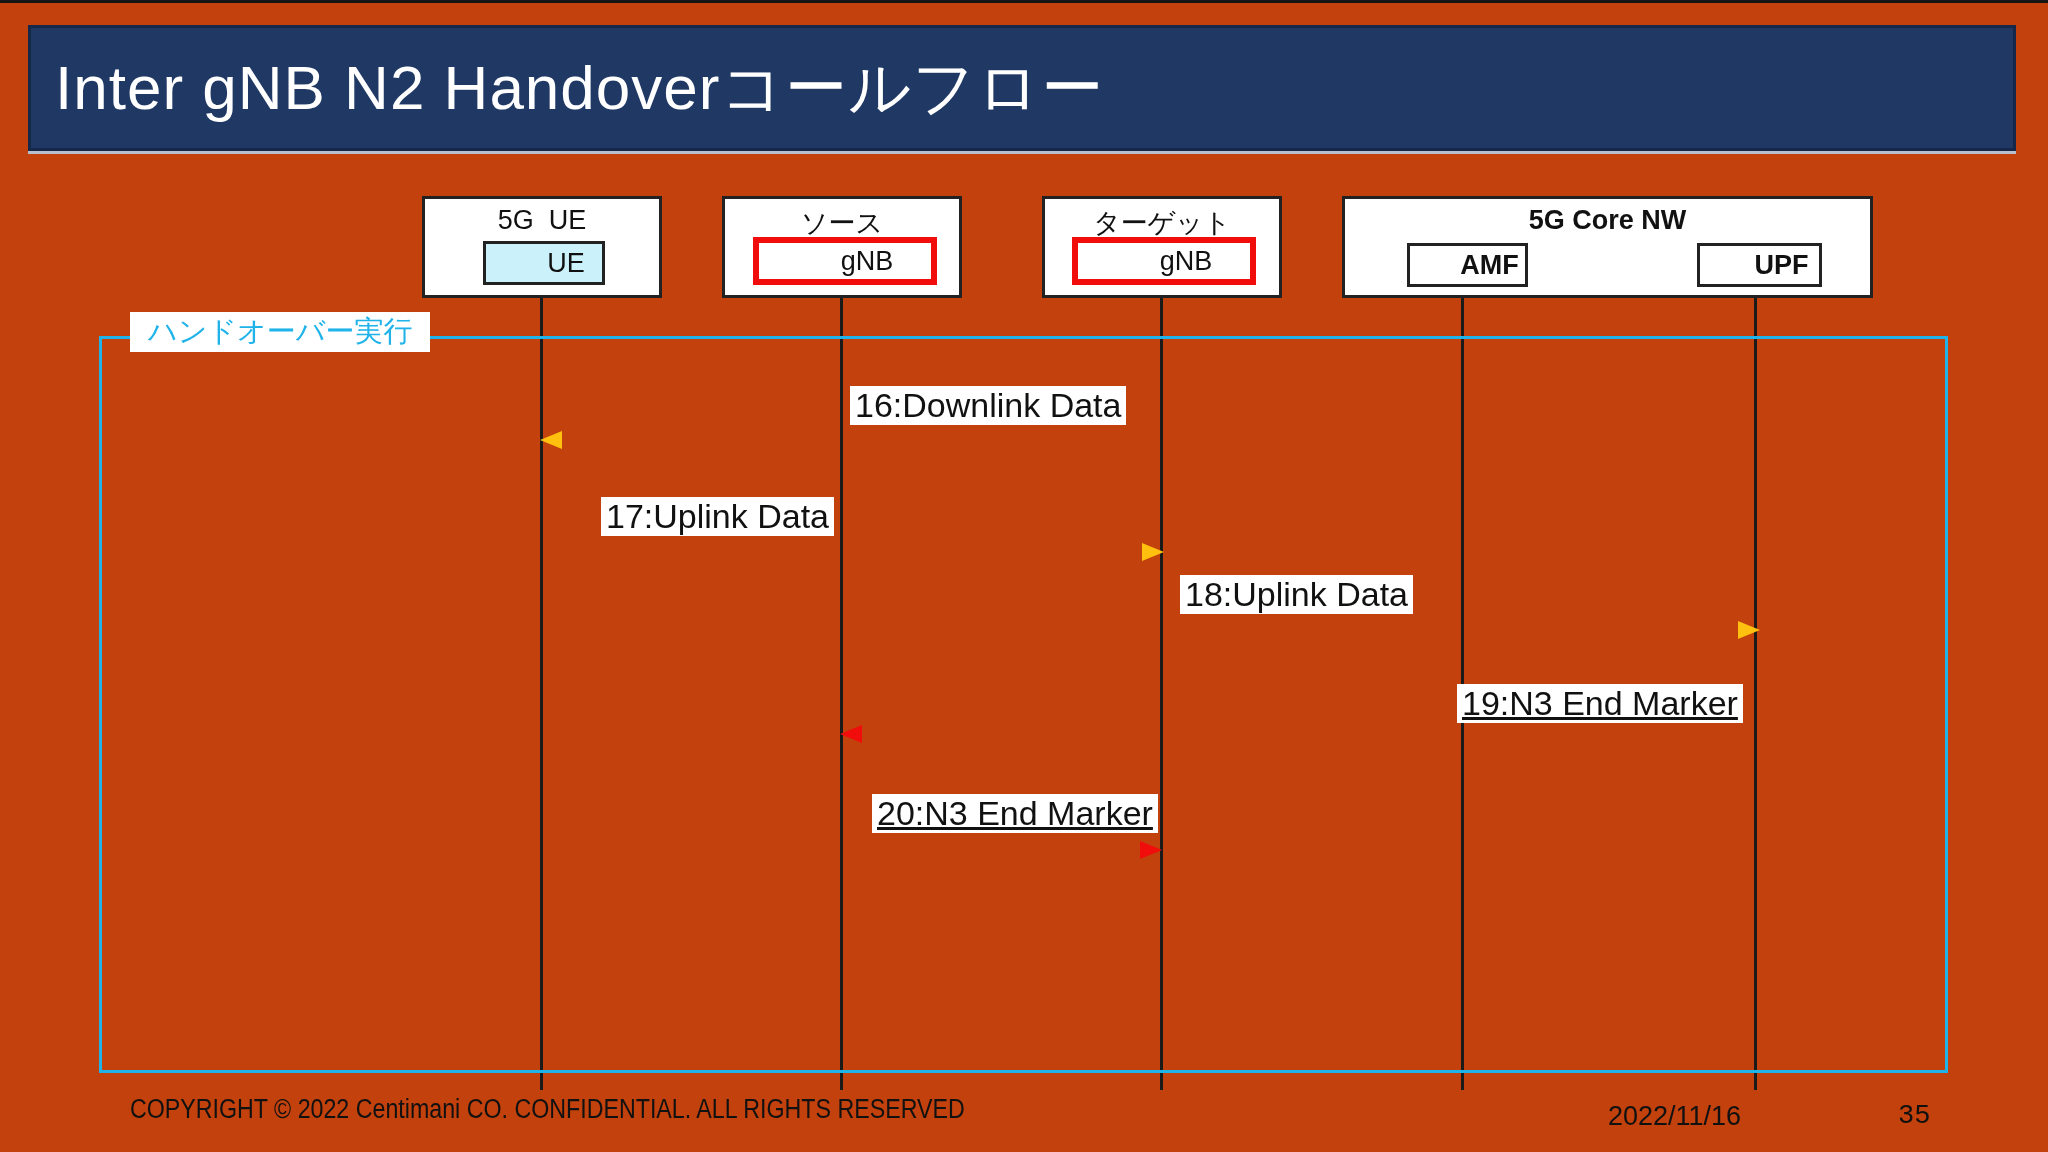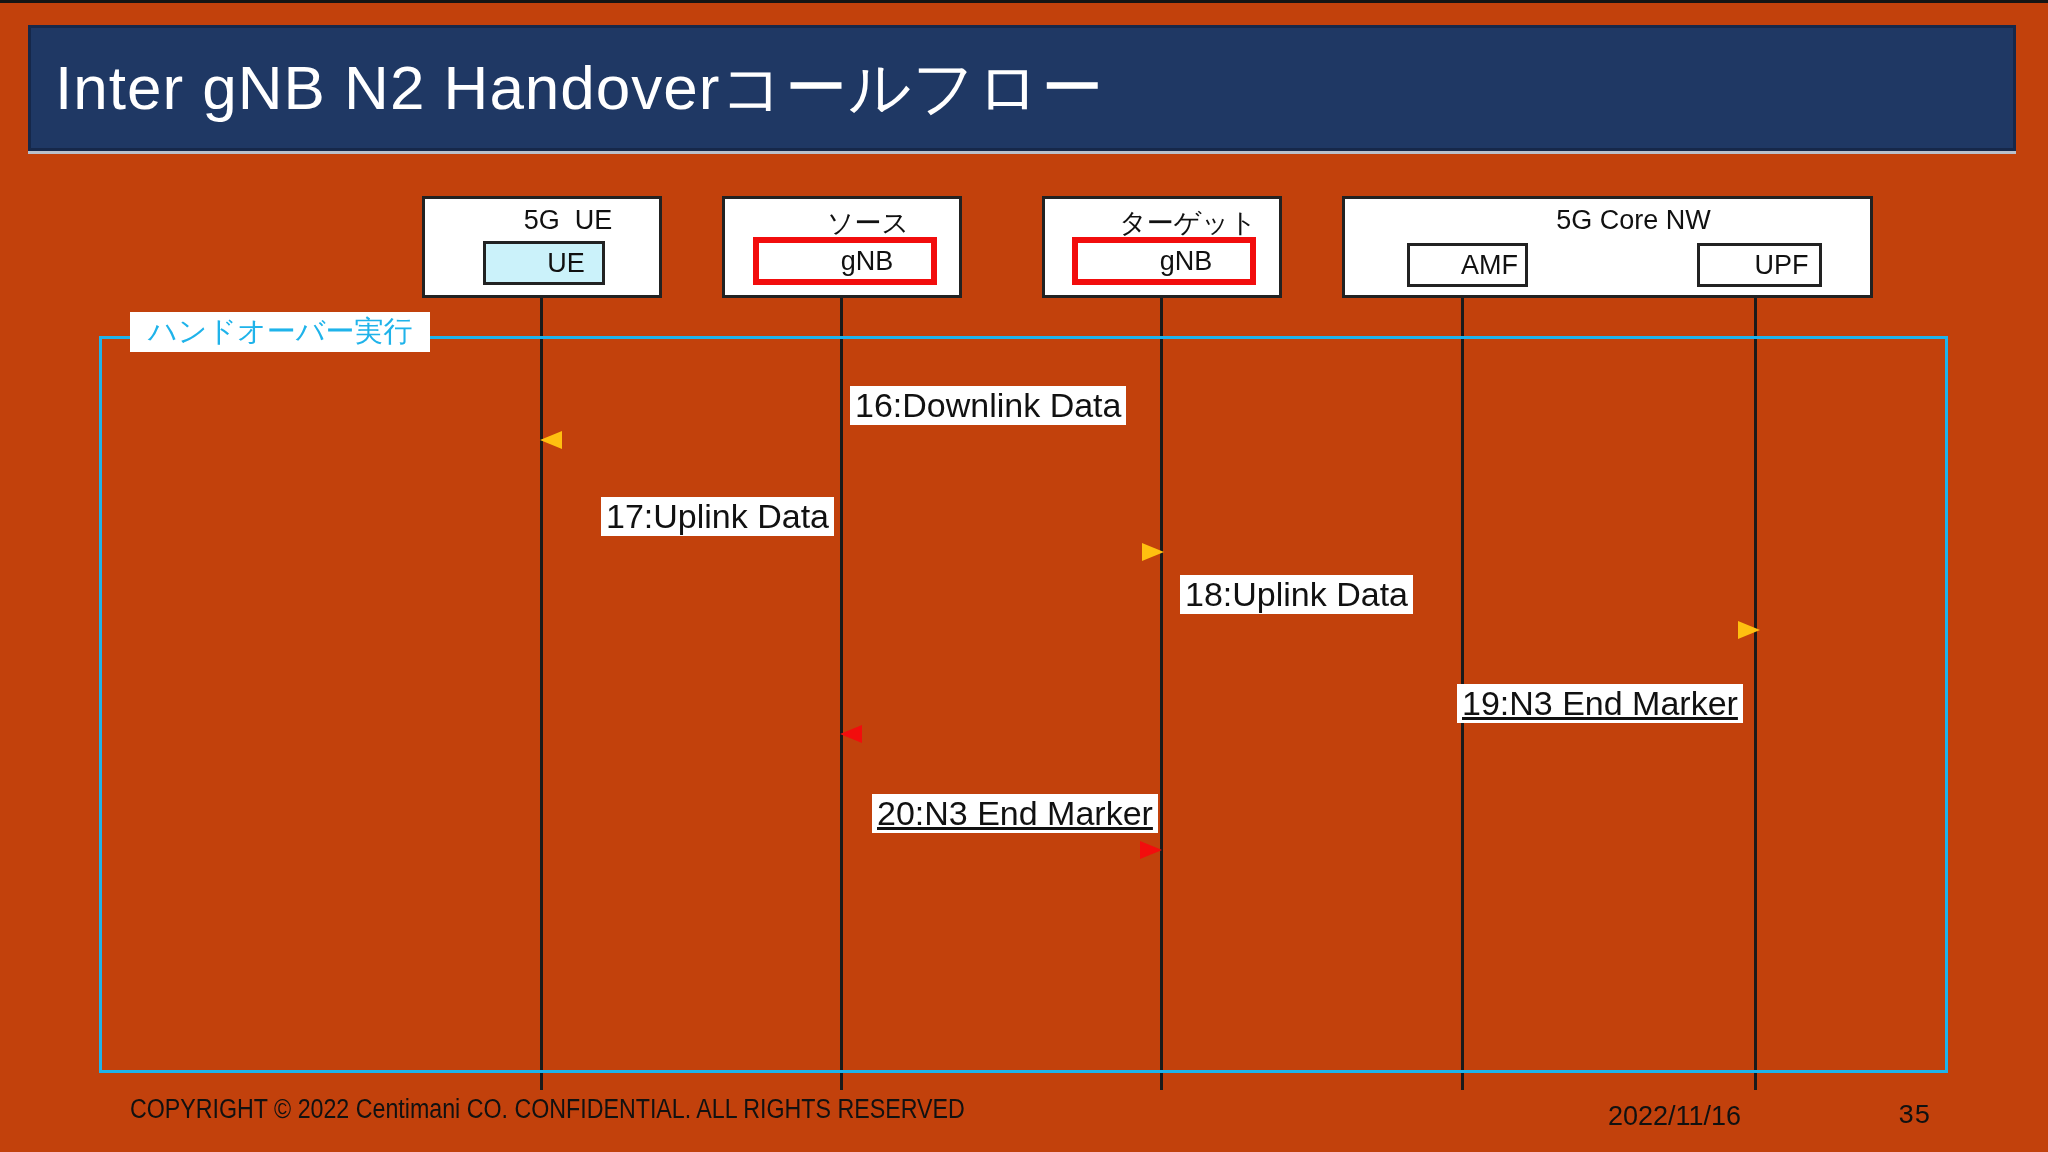--- a/index.html
+++ b/index.html
@@ -12,23 +12,23 @@
             background:var(--navy);border:3px solid #16284a;box-sizing:border-box;
             box-shadow:0 3px 0 #b9c0cc;display:flex;align-items:center;}
   .titlebar .t{color:#ffffff;font-size:62px;padding-left:24px;white-space:nowrap;letter-spacing:1px;}
 
   
   .group{position:absolute;top:196px;height:102px;border:3px solid #222;background:#fff;
          box-sizing:border-box;z-index:4;}
   #g-ue{left:422px;width:240px;}
   #g-src{left:722px;width:240px;}
   #g-tgt{left:1042px;width:240px;}
-  #g-core{left:1342px;width:531px;}
+  #g-core{left:1342px;width:531px;font-weight:bold;}
   .group-title{position:absolute;top:6px;left:0;width:100%;text-align:center;
-               font-size:27px;white-space:pre;color:#111;margin-left:26px;}
+               font-size:27px;white-space:pre;color:#111;}
   .node{position:absolute;box-sizing:border-box;border:3px solid #222;background:#fff;
         display:flex;align-items:center;justify-content:center;font-size:27px;color:#111;padding-left:44px;}
   #n-ue{left:58px;top:42px;width:122px;height:44px;background:var(--ue_fill);}
   #n-src{left:28px;top:38px;width:184px;height:48px;border:6px solid var(--red);}
   #n-tgt{left:27px;top:38px;width:184px;height:48px;border:6px solid var(--red);}
   #n-amf{left:62px;top:44px;width:121px;height:44px;}
   #n-upf{left:352px;top:44px;width:125px;height:44px;}
 
   
   .lifeline{position:absolute;top:282px;width:3px;height:808px;background:#1a1a1a;z-index:1;}

